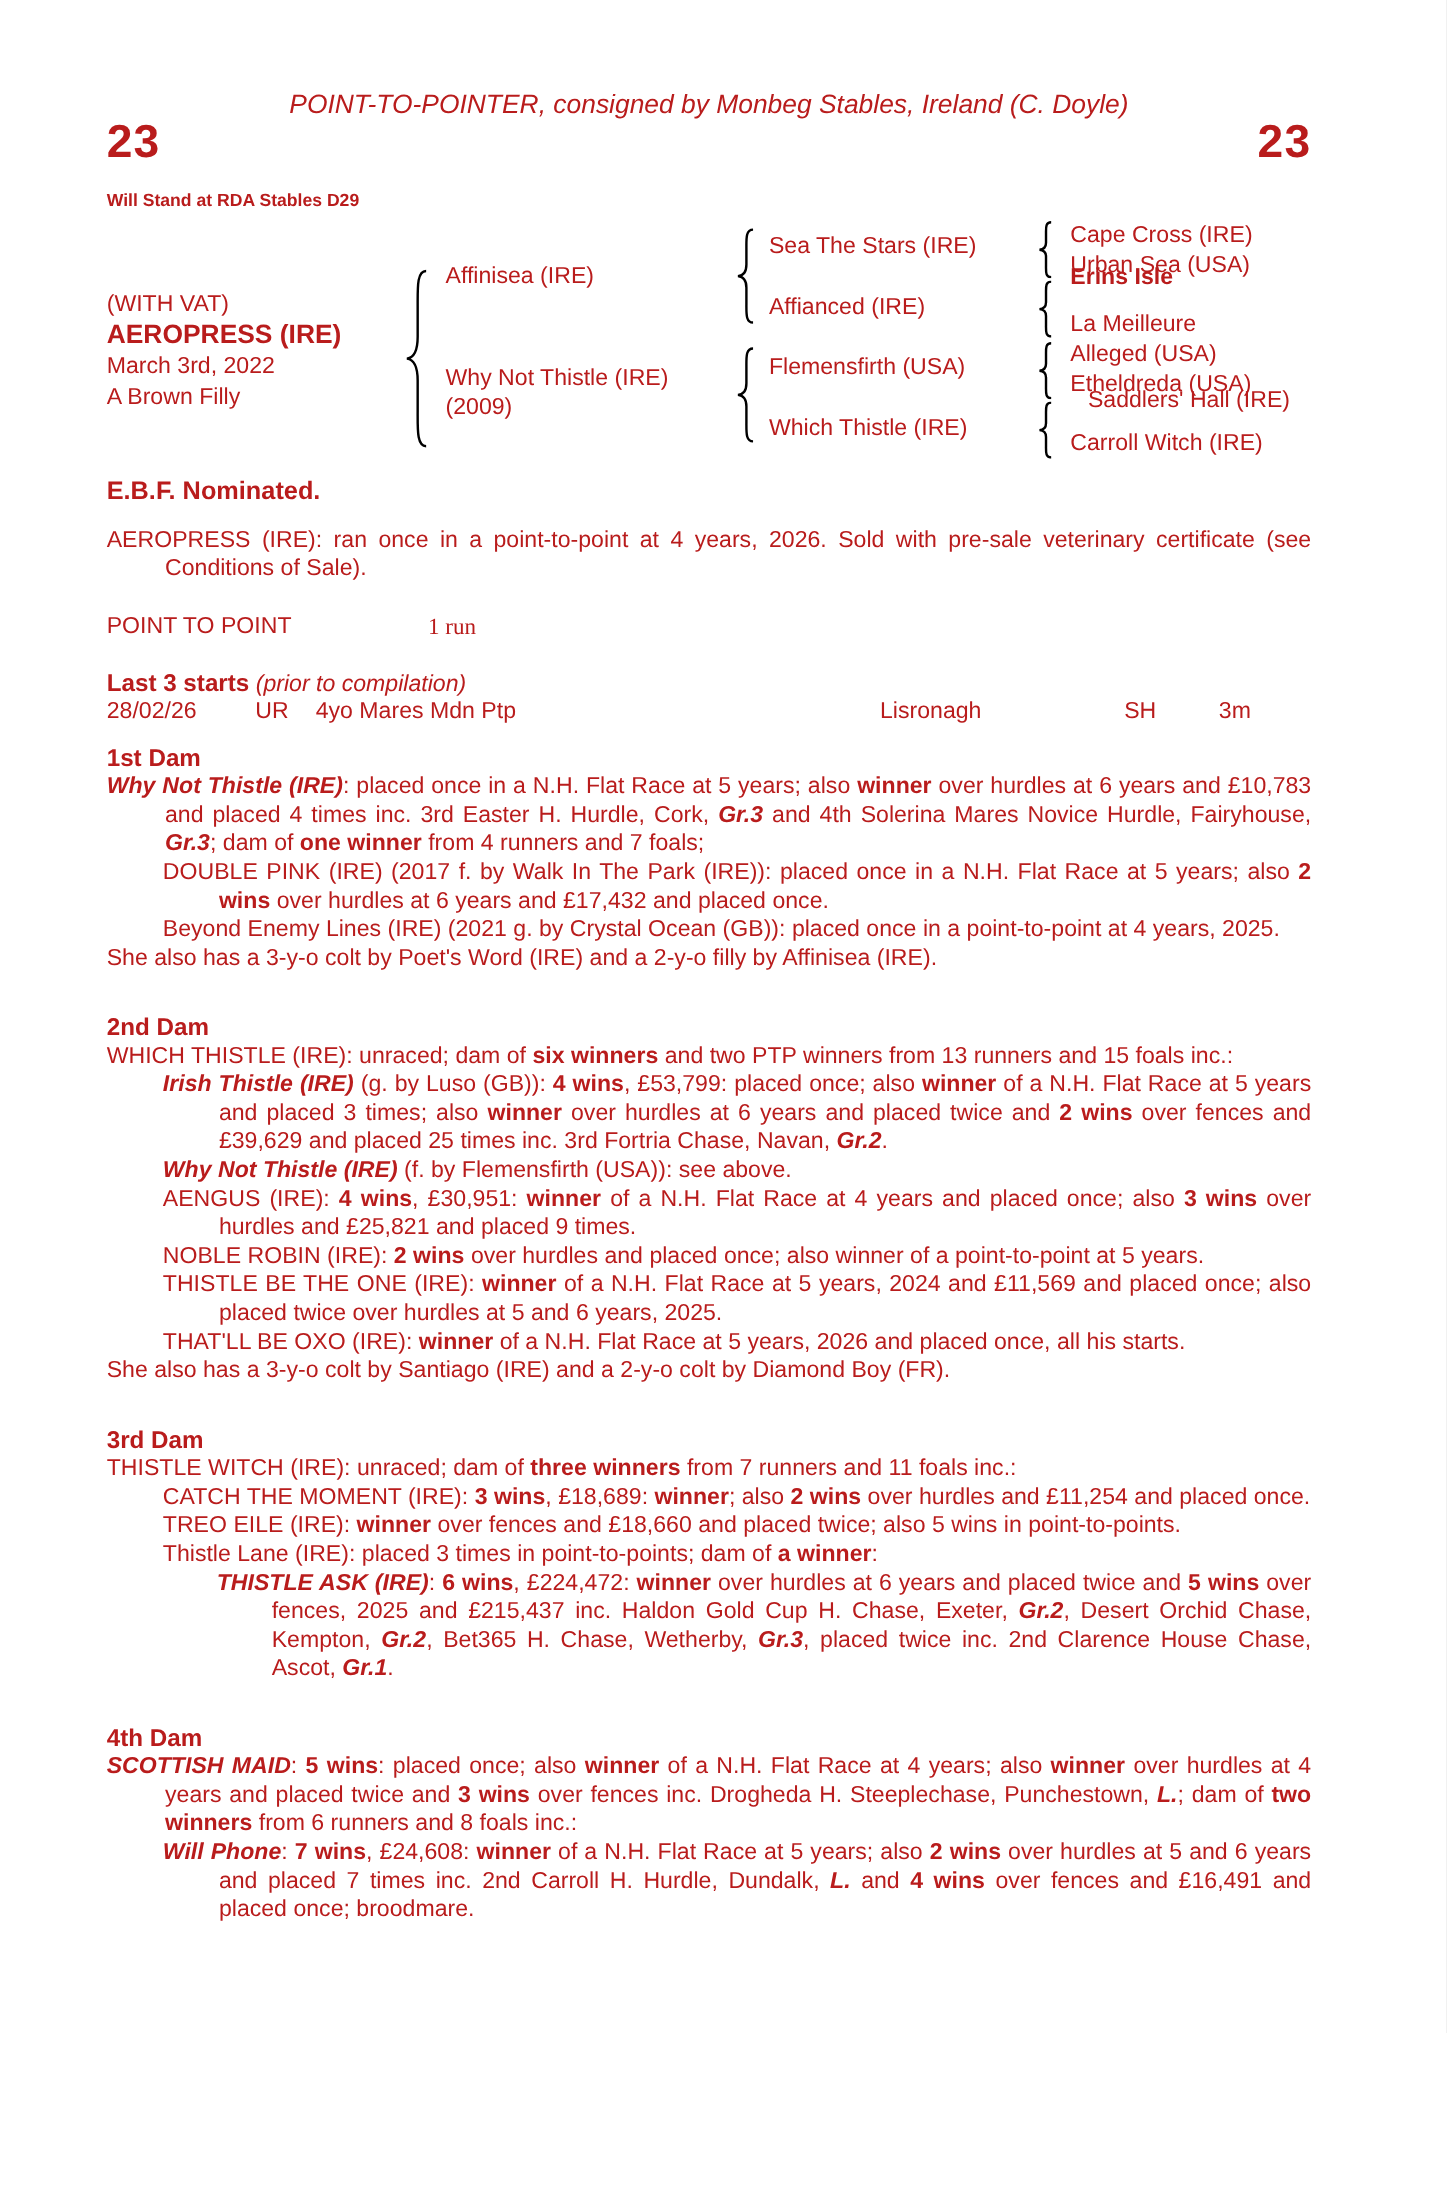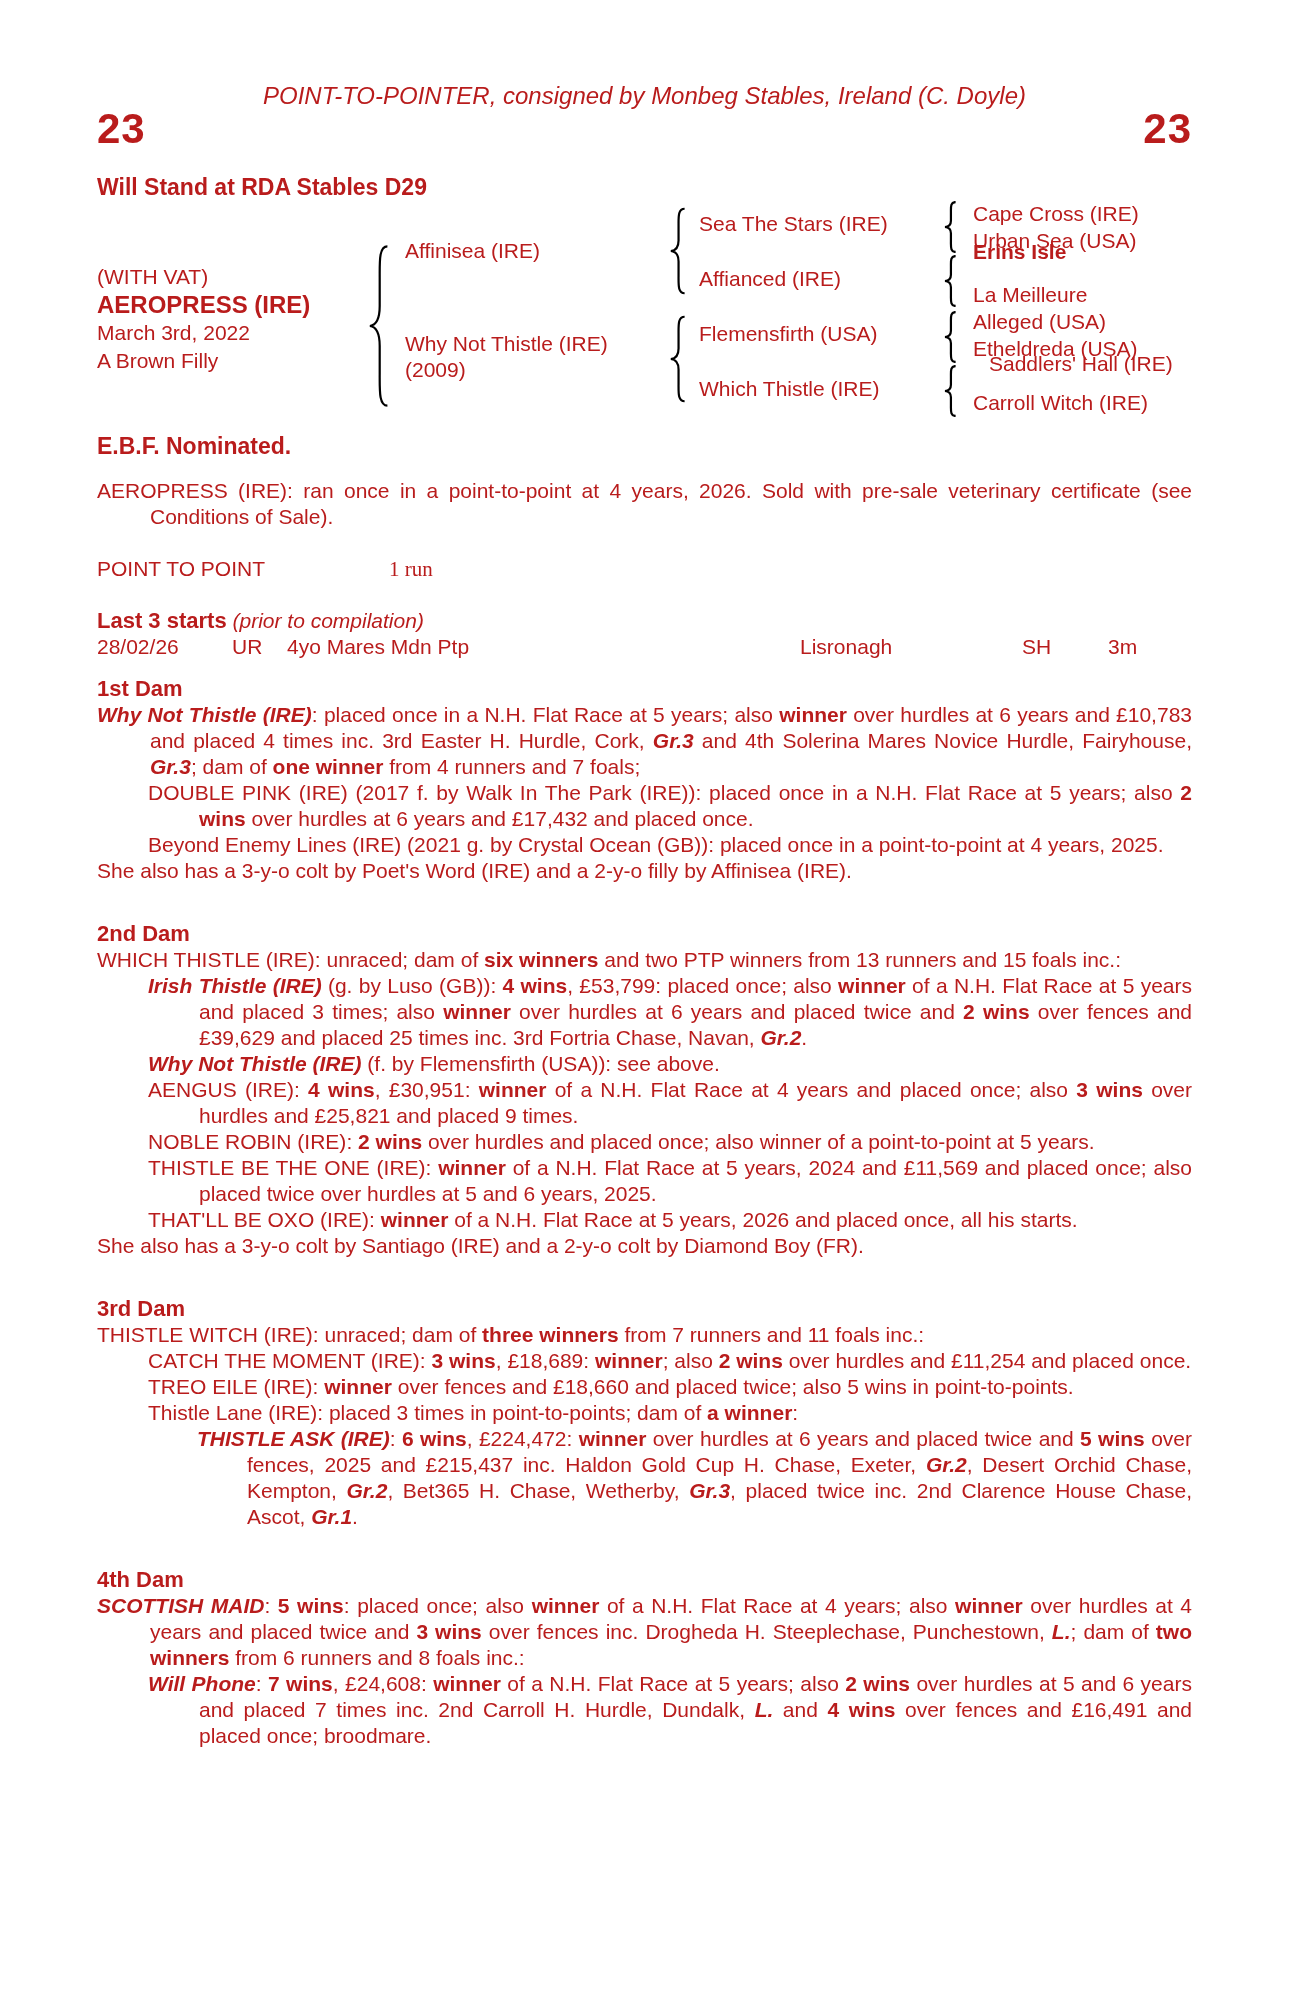--- a/index.html
+++ b/index.html
@@ -19,21 +19,21 @@
   #lot-left{
     position:absolute;top:108px;left:97px;
     font-size:42px;font-weight:bold;line-height:1;letter-spacing:1px;
   }
   #lot-right{
     position:absolute;top:108px;right:123px;
     font-size:42px;font-weight:bold;line-height:1;letter-spacing:1px;
   }
   #stand-note{
     position:absolute;top:174px;left:97px;
-    font-size:23px;font-weight:bold;
+    font-size:16px;font-weight:bold;
   }
   
   #pedigree{
     position:absolute;top:195px;left:97px;width:1120px;height:232px;
     font-size:21px;line-height:26px;
   }
   #pedigree .abs{position:absolute;white-space:nowrap;}
   #subject-block{left:0;top:68px;line-height:28px;}
   #subject-name{font-weight:bold;font-size:24px;}
   .brace{position:absolute;}

